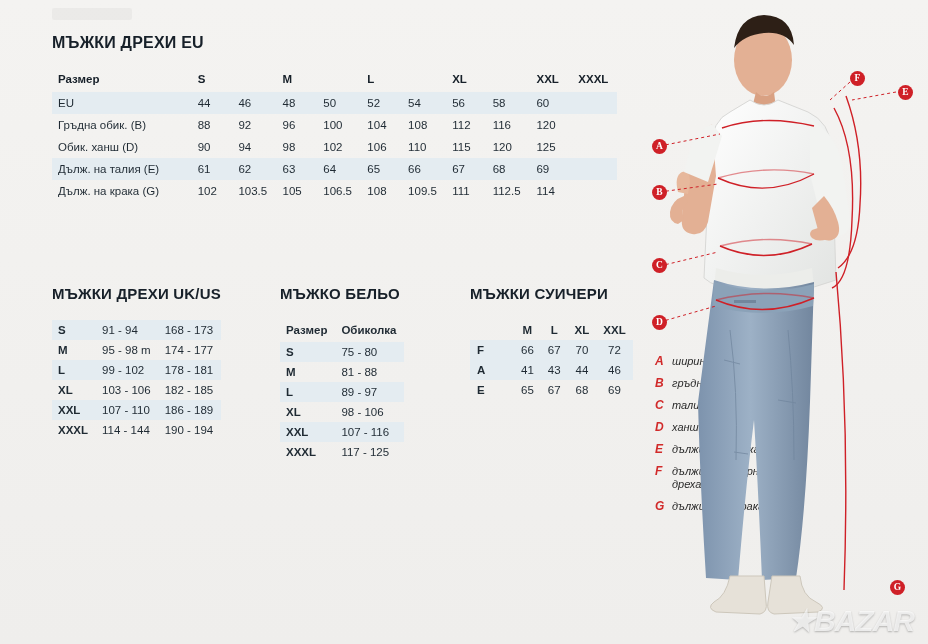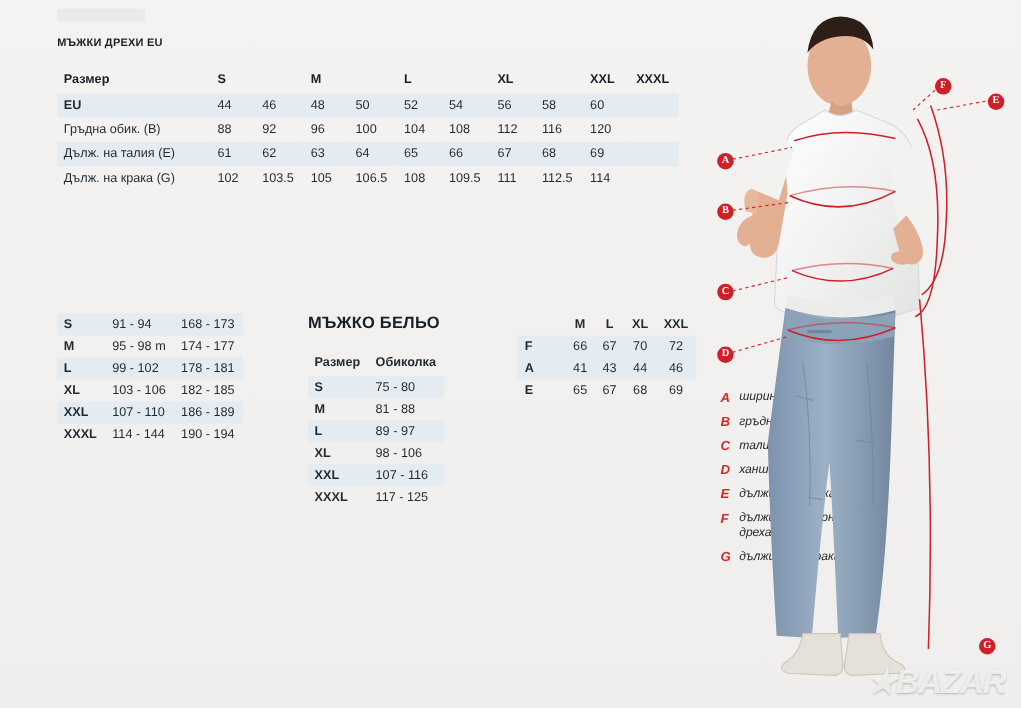--- a/index.html
+++ b/index.html
@@ -18,21 +18,21 @@
     background: linear-gradient(180deg,#f4f3f1 0%, #efeeec 100%);
   }
 
   
   .left {
     position: absolute;
     left: 52px; top: 34px;
     width: 600px;
   }
   h1.title {
-    font-size: 10px;
+    font-size: 16px;
     font-weight: bold;
     letter-spacing: .2px;
     margin: 0 0 16px 0;
     color: #172029;
   }
 
   
   table.eu {
     border-collapse: collapse;
     width: 565px;
@@ -45,21 +45,21 @@
     white-space: nowrap;
   }
   table.eu tr.head td {
     font-weight: bold;
     font-size: 11.5px;
     padding-bottom: 7px;
     color: #172029;
   }
   table.eu tr.stripe { background: #e4ecf1; }
   table.eu td.label { width: 155px; }
-  table.eu td.lbl-b { font-weight: bold; }
+  table.eu td.lbl-b { font-weight: normal; }
   .eu-col { width: 47px; }
 
   
   .row2 { position: absolute; left: 52px; top: 285px; width: 600px; }
   .sub-title {
     font-size: 15px;
     font-weight: bold;
     color: #172029;
     margin-bottom: 18px;
     letter-spacing: .2px;
@@ -214,20 +214,33 @@
           <td>100</td>
           <td>104</td>
           <td>108</td>
           <td>112</td>
           <td>116</td>
           <td>120</td>
           <td></td>
         </tr>
 
 
+        <tr>
+          <td class="label">Обик. ханш (D)</td>
+          <td>90</td>
+          <td>94</td>
+          <td>98</td>
+          <td>102</td>
+          <td>106</td>
+          <td>110</td>
+          <td>115</td>
+          <td>120</td>
+          <td>125</td>
+          <td></td>
+        </tr>
 
         <tr class="stripe">
           <td class="label">Дълж. на талия  (E)</td>
           <td>61</td>
           <td>62</td>
           <td>63</td>
           <td>64</td>
           <td>65</td>
           <td>66</td>
           <td>67</td>
@@ -249,20 +262,21 @@
           <td>114</td>
           <td></td>
         </tr>
       </tbody>
     </table>
   </div>
 
   <div class="row2">
 
     <div class="blk uk">
+      <div class="sub-title">МЪЖКИ ДРЕХИ UK/US</div>
       <table class="small">
         <tbody>
           <tr class="stripe">
             <td class="sz">S</td>
             <td>91 - 94</td>
             <td>168 - 173</td>
           </tr>
           <tr>
             <td class="sz">M</td>
             <td>95 - 98 m</td>
@@ -322,20 +336,21 @@
           </tr>
           <tr>
             <td class="sz">XXXL</td>
             <td>117 - 125</td>
           </tr>
         </tbody>
       </table>
     </div>
 
     <div class="blk sweat">
+      <div class="sub-title">МЪЖКИ СУИЧЕРИ</div>
       <table class="sweat">
         <tbody>
           <tr>
             <td class="rl"></td>
             <td class="hd">M</td>
             <td class="hd">L</td>
             <td class="hd">XL</td>
             <td class="hd">XXL</td>
           </tr>
           <tr class="stripe">

